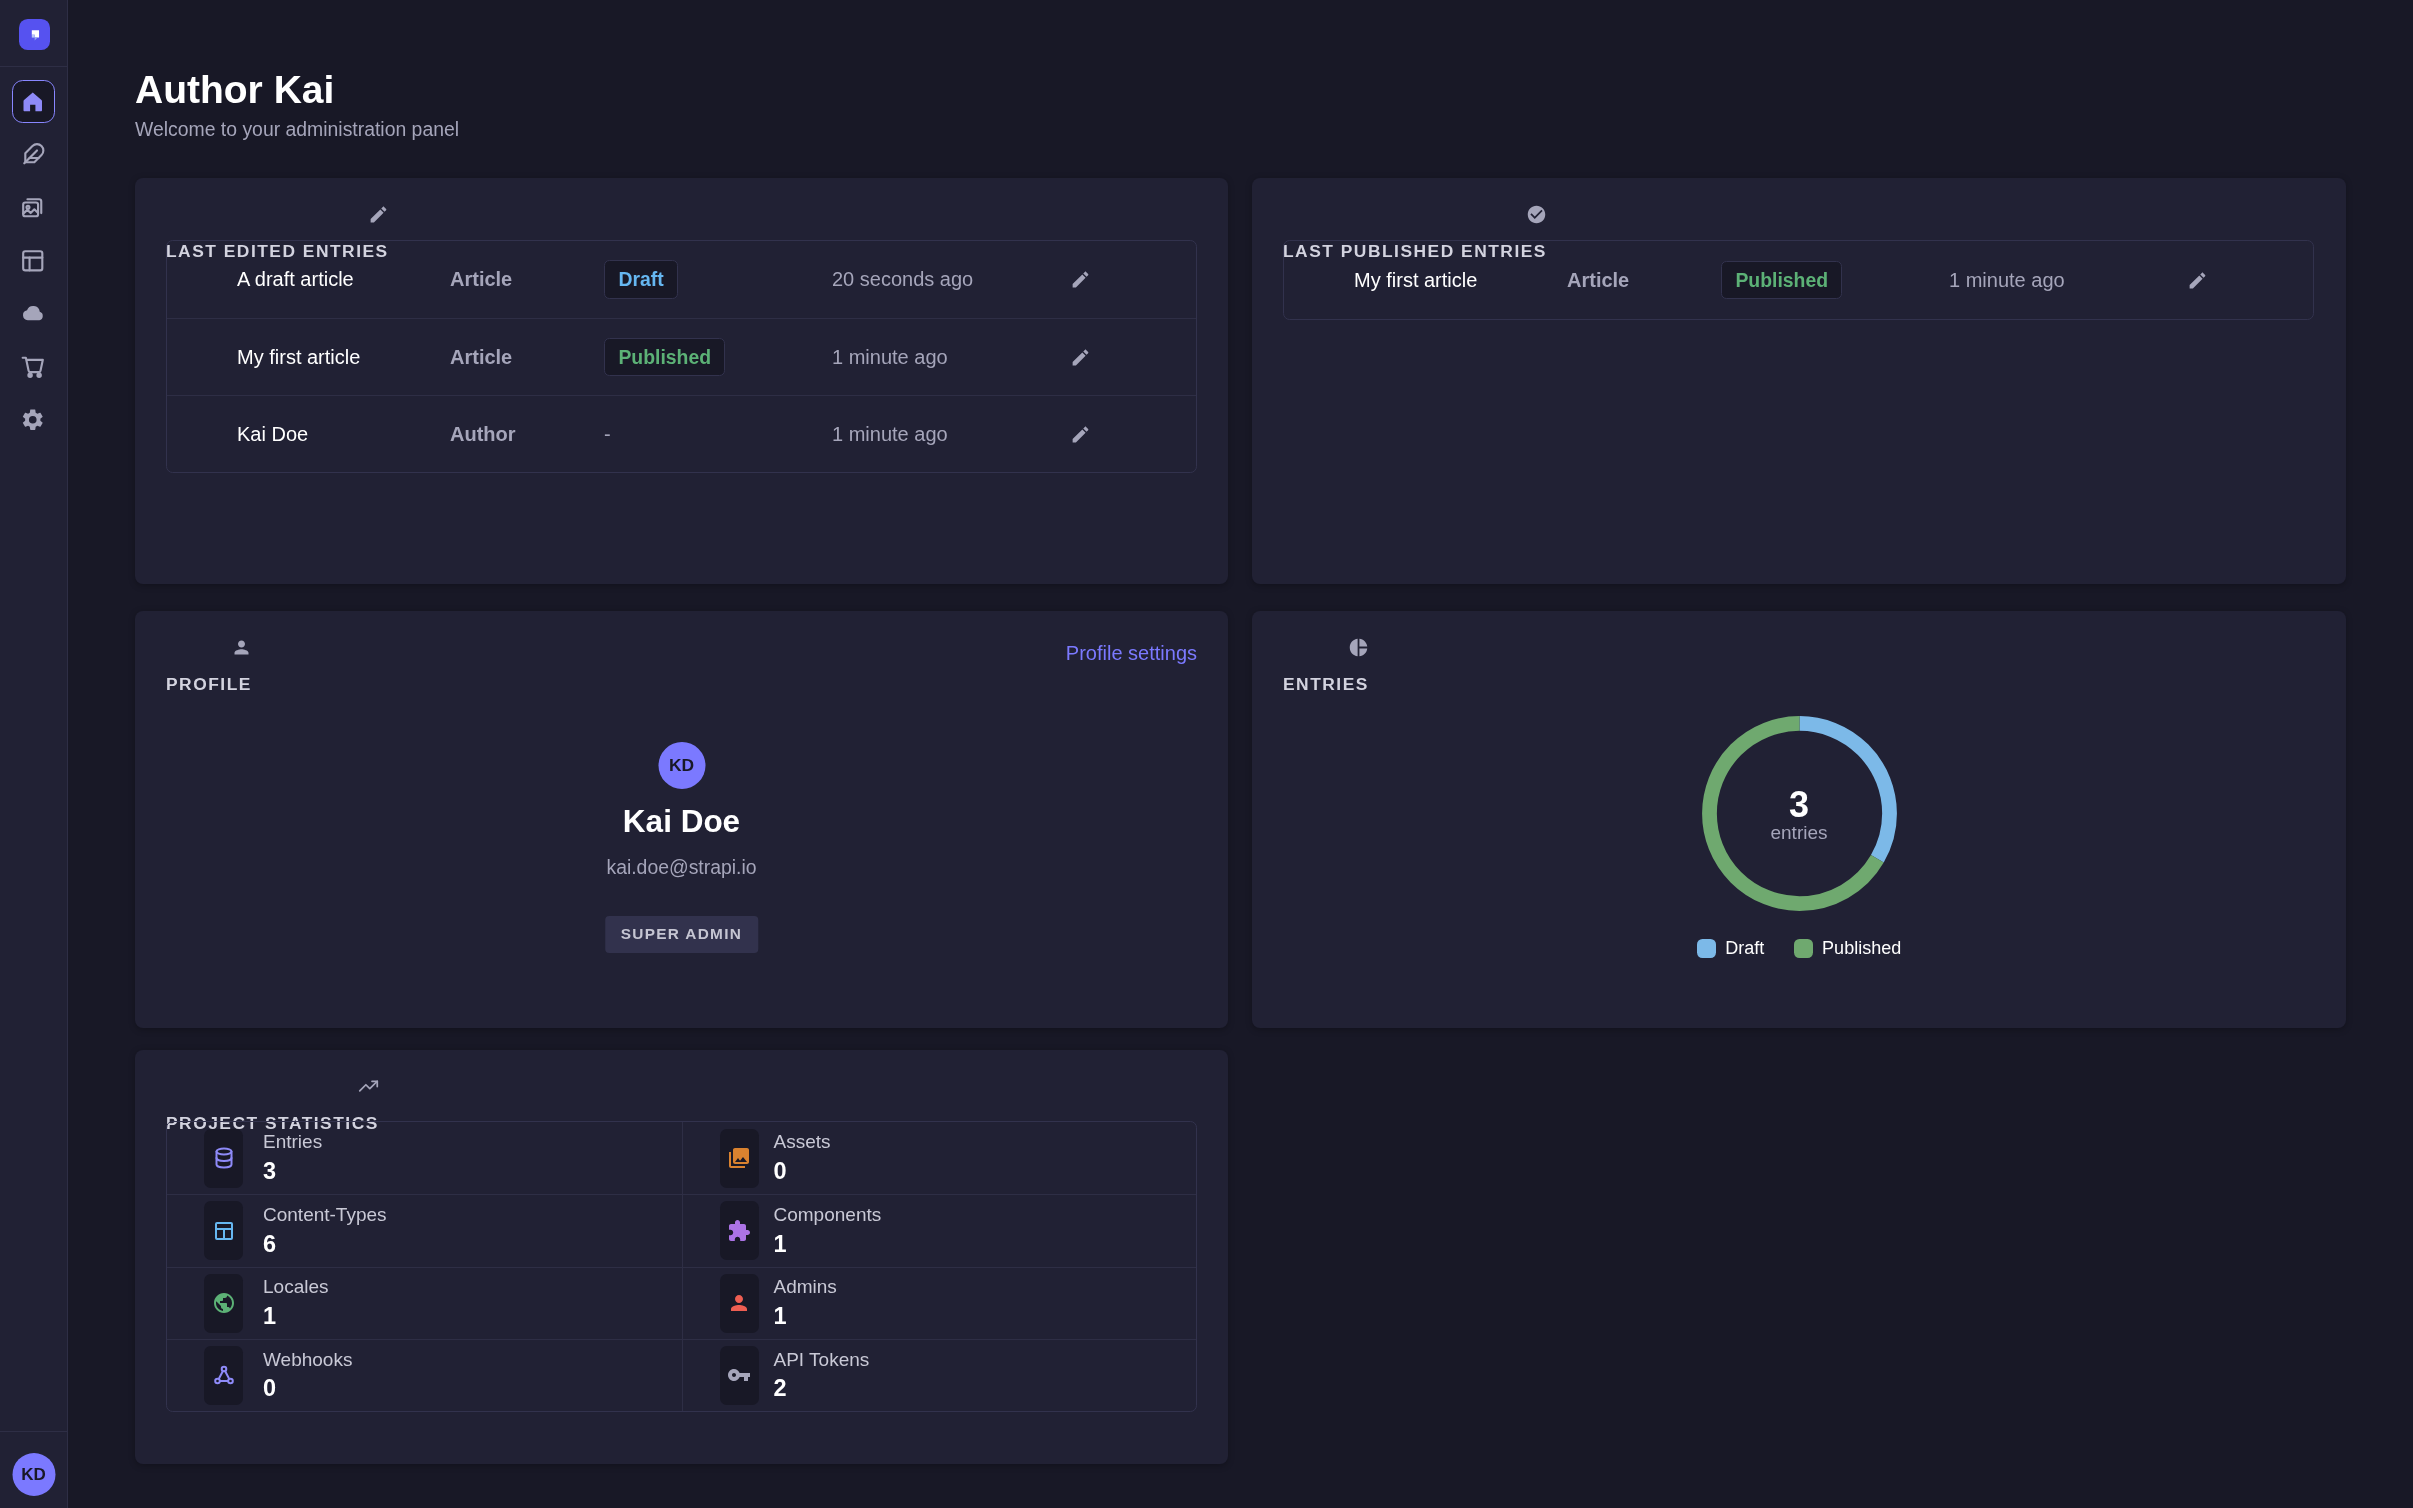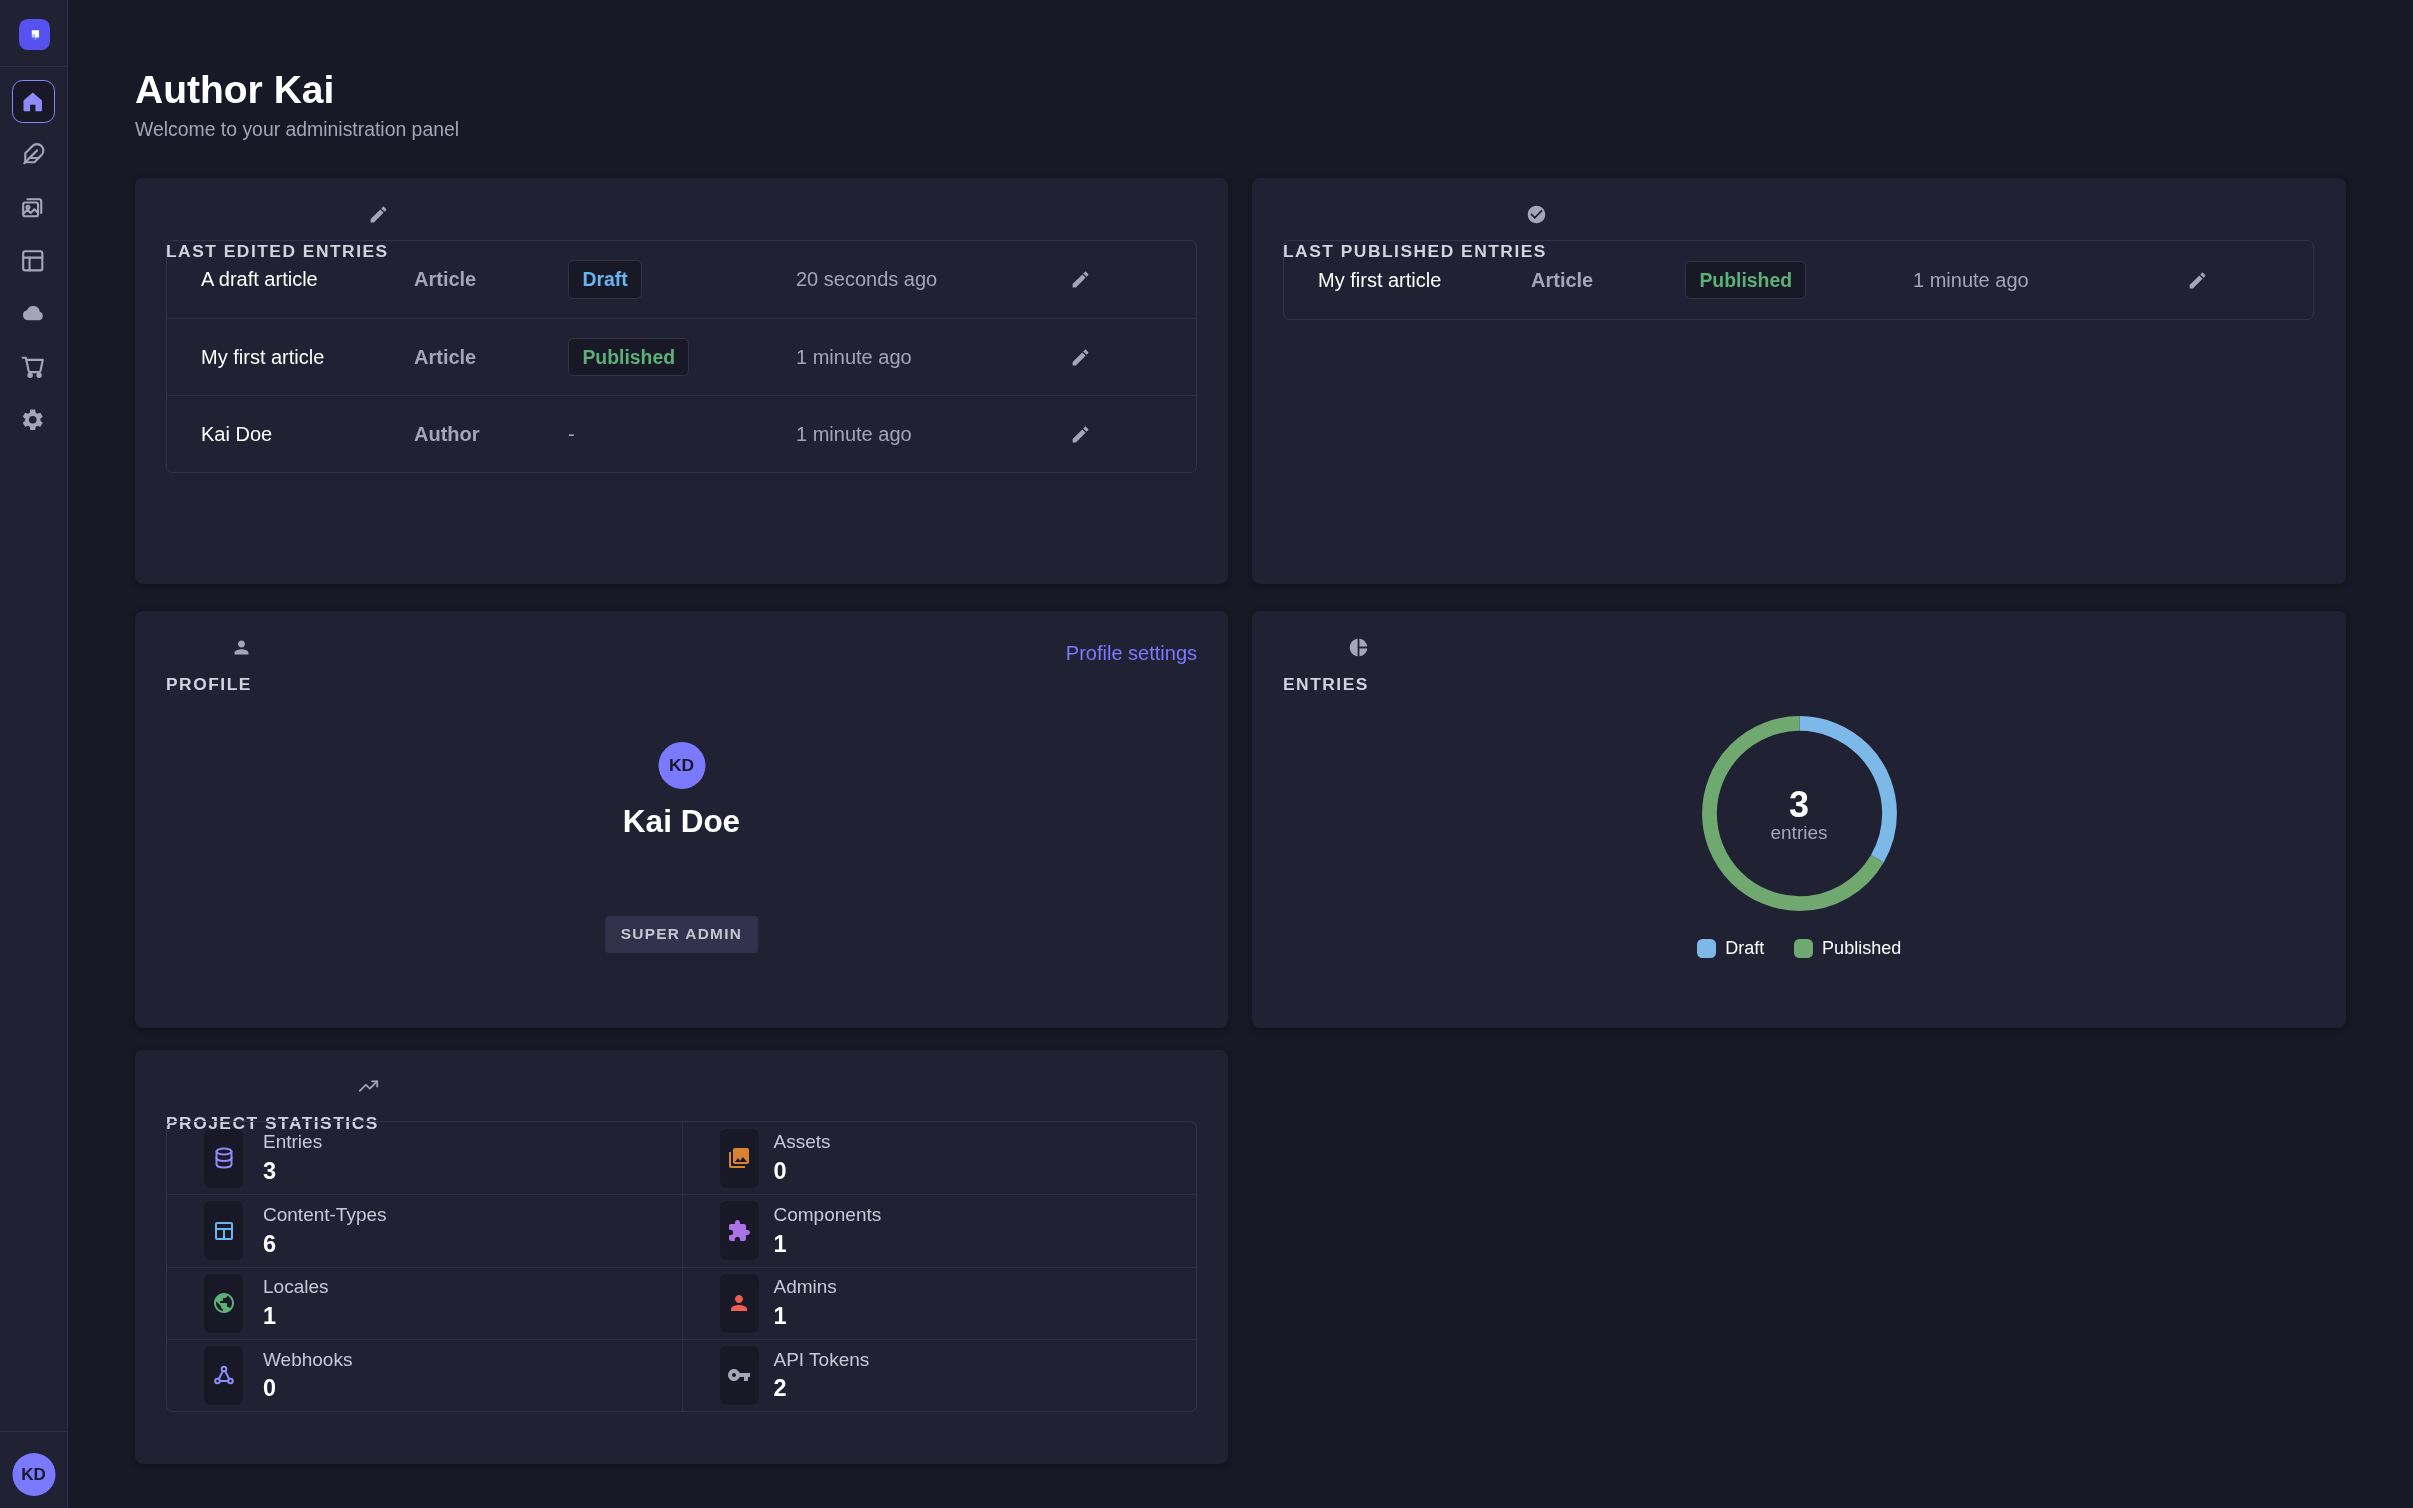--- a/index.html
+++ b/index.html
@@ -47,21 +47,21 @@
   .card-title{font-size:17.4px;font-weight:700;letter-spacing:1.5px;color:var(--header-text);}
 
   .profile-settings-link{position:absolute;top:31px;right:31px;font-size:20px;color:var(--accent-light);
                          text-decoration:none;cursor:pointer;}
 
   
   .entry-table{position:absolute;left:31px;top:62px;width:1031px;border:0.7px solid var(--border);
                border-radius:6.7px;overflow:hidden;}
   .entry-row{height:77px;display:flex;align-items:center;padding-left:34px;}
   .entry-row + .entry-row{border-top:0.7px solid var(--hairline);}
-  .er-name{width:213px;font-size:20px;color:var(--text-primary);}
+  .er-name{width:213px;font-size:20px;color:var(--text-primary);margin-left:36px;}
   .er-type{width:154px;font-size:20px;color:var(--text-secondary);font-weight:bold;}
   .er-status{width:228px;}
   .badge{display:inline-block;padding:6.7px 13.4px;background:var(--page-bg);border:0.7px solid var(--border);
          border-radius:5.4px;font-size:19.4px;font-weight:700;}
   .status-plain{font-size:20px;color:var(--text-secondary);}
   .er-time{flex:1;font-size:20px;color:var(--text-secondary);}
   .er-edit{width:43px;margin-right:94px;display:flex;align-items:center;justify-content:center;
            color:var(--icon-gray);cursor:pointer;}
   .er-edit svg{width:21px;height:21px;}
 
@@ -244,20 +244,21 @@
 <section class="card" id="card-profile">
   <div class="card-header">
     <svg viewBox="0 0 24 24" fill="currentColor">
       <path d="M12 12c2.21 0 4-1.79 4-4s-1.79-4-4-4-4 1.79-4 4 1.79 4 4 4zm0 2c-2.67 0-8 1.34-8 4v2h16v-2c0-2.66-5.33-4-8-4z"></path>
     </svg>
     <span class="card-title">PROFILE</span>
   </div>
   <a class="profile-settings-link">Profile settings</a>
   <div class="p-avatar">KD</div>
   <div class="p-name">Kai Doe</div>
+  <div class="p-email">kai.doe@strapi.io</div>
   <div class="p-badge">SUPER ADMIN</div>
 </section>
 
 <section class="card" id="card-entries">
   <div class="card-header">
     <svg viewBox="0 0 24 24" fill="currentColor">
       <path d="M11 2v20C5.93 21.5 2 17.21 2 12S5.93 2.5 11 2zm2.03 0v8.99H22C21.53 6.25 17.76 2.47 13.03 2zm0 11.01V22c4.74-.47 8.5-4.25 8.97-8.99h-8.97z"></path>
     </svg>
     <span class="card-title">ENTRIES</span>
   </div>

